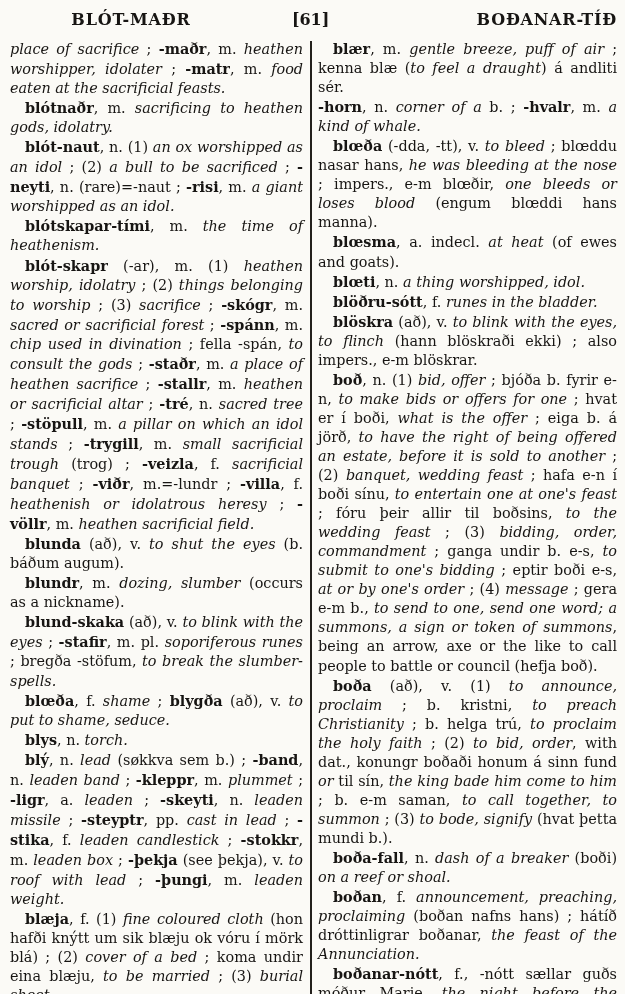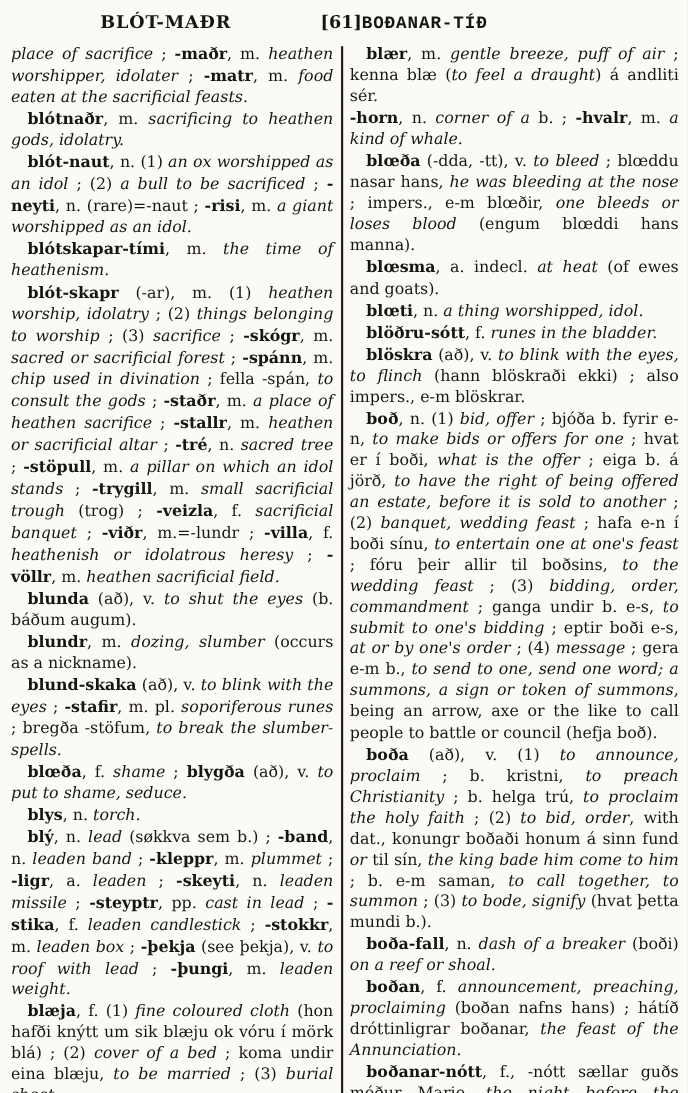--- a/index.html
+++ b/index.html
@@ -13,24 +13,25 @@
     padding:8px 8px 0 10px;
     overflow:hidden;
   }
   .header{
     display:flex;
     align-items:baseline;
     margin:2px 0 10px 0;
     font-weight:bold;
     font-size:16px;
     letter-spacing:0.8px;
+    gap:40px;
   }
   .header .hw{width:293px;text-align:center;}
   .header .pn{flex:1;text-align:right;letter-spacing:0;}
-  .header .hw2{width:300px;text-align:left;font-family:Liberation Mono, monospace;}
+  .header .hw2{width:300px;text-align:right;}
   .columns{display:flex;align-items:stretch;}
   .col{
     font-size:14.4px;
     line-height:19.05px;
     text-align:justify;
     text-justify:inter-word;
   }
   .col-left{width:293px;}
   .col-right{width:299px;}
   .rule{width:2px;background:#23201c;margin:2px 6px 4px 7px;}

